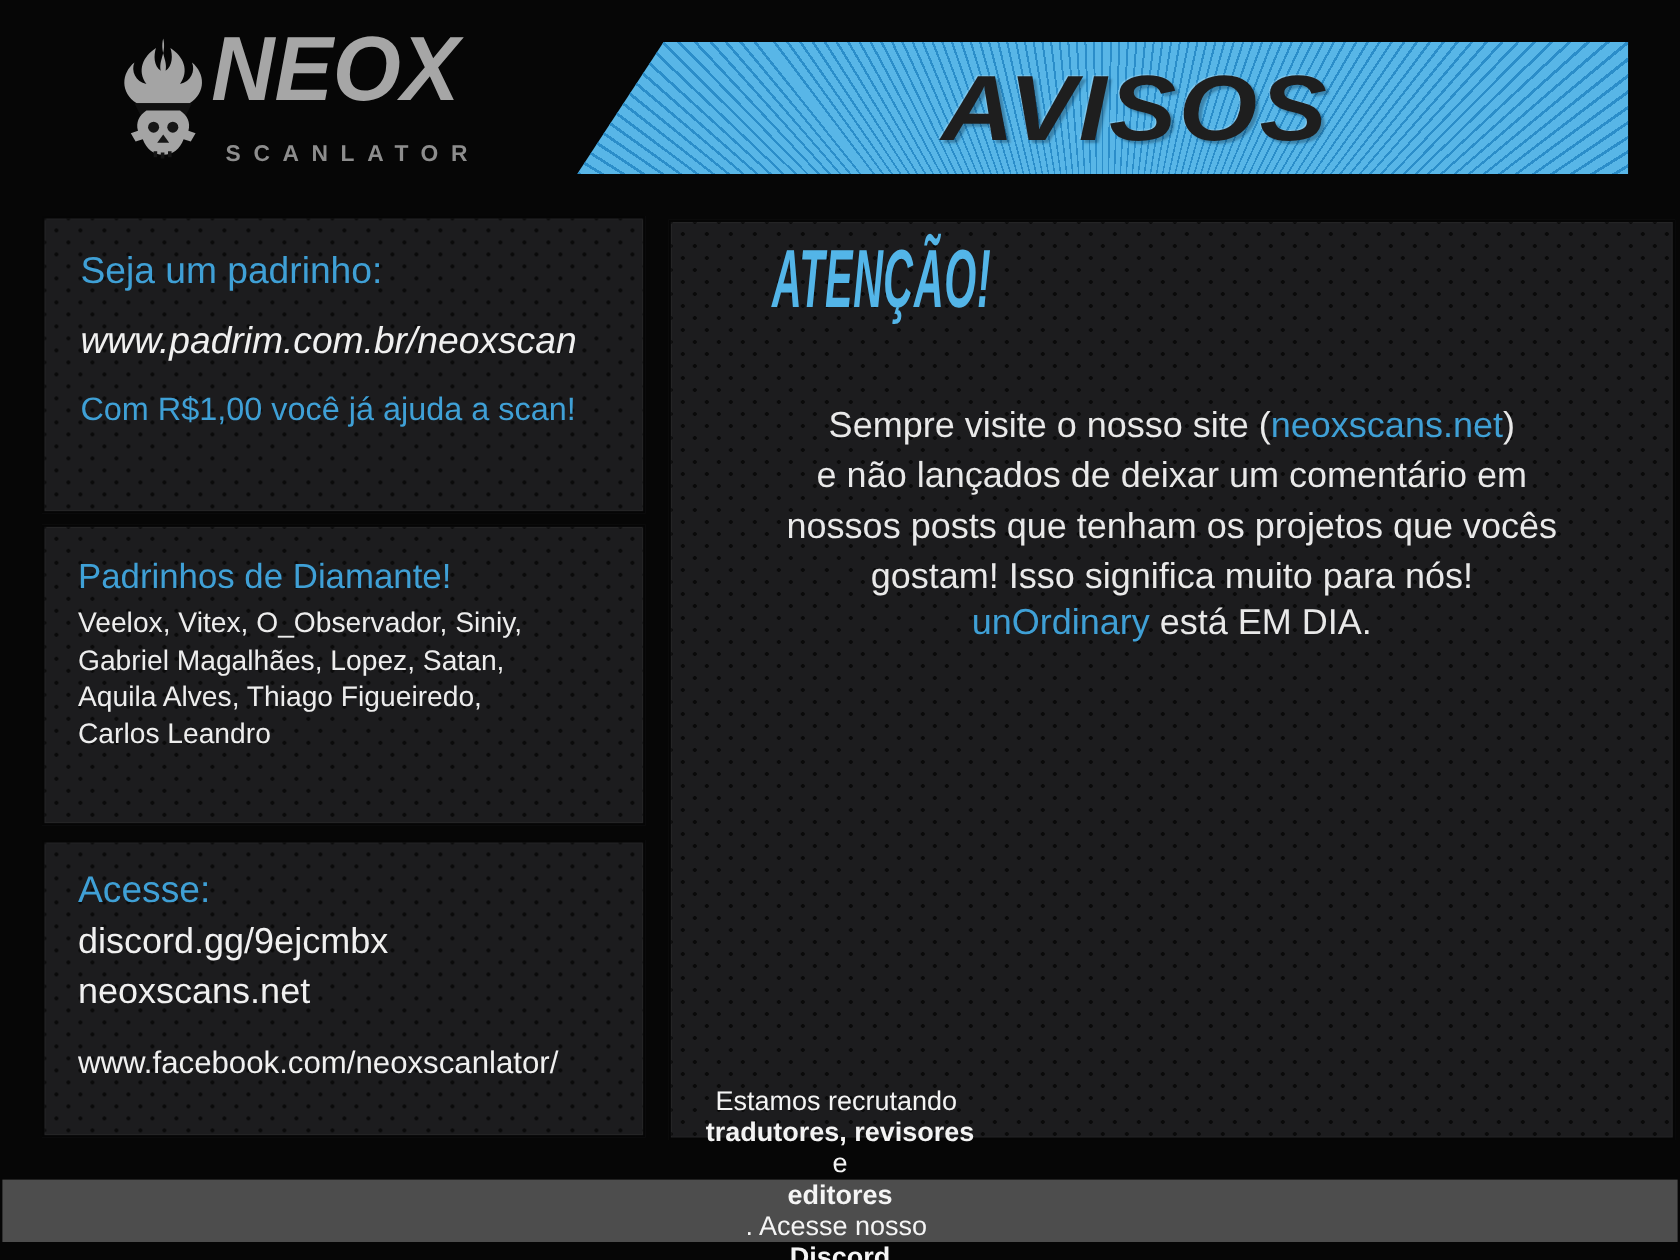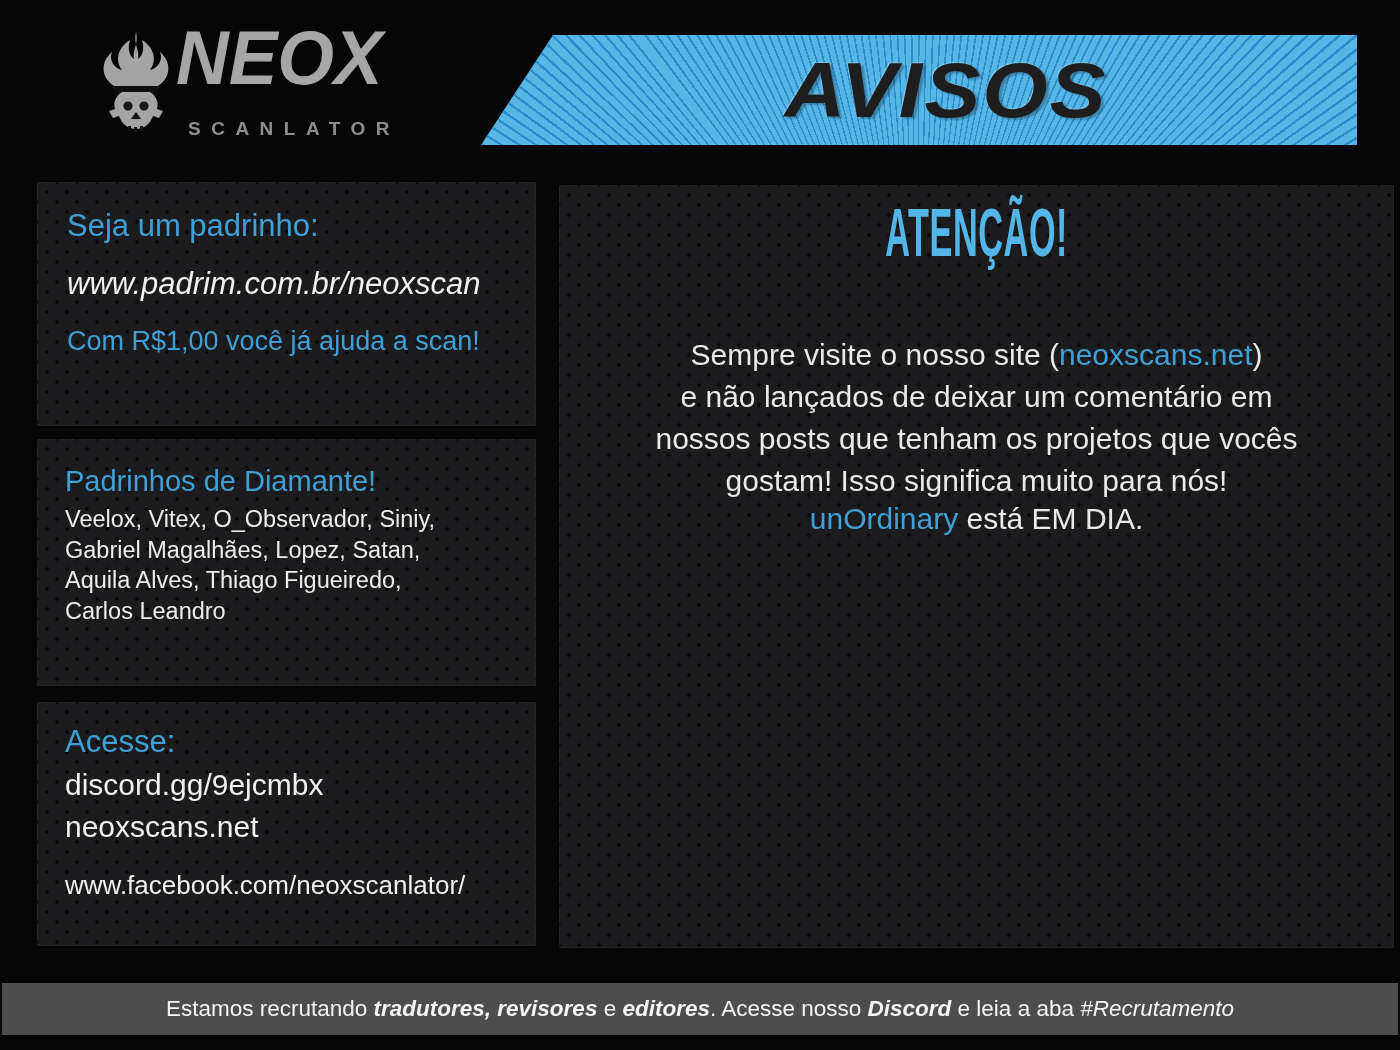--- a/index.html
+++ b/index.html
@@ -66,41 +66,41 @@
   .name-line { color:#ededed; font-size:23.5px; line-height:30.5px; }
   #diamond-names { margin-top:6px; }
 
   #access-heading { font-size:31px; }
   .access-link { color:#f0f0f0; font-size:30px; margin-top:8px; }
   .access-link.small { font-size:26px; margin-top:26px; }
 
   
   #box-notice { left:557px; top:183px; width:839px; height:767px; padding-top:14px;
                 text-align:center; }
-  #notice-heading-wrap { height:66px; display:flex; align-items:center; justify-content:center; }
+  #notice-heading-wrap { height:66px; display:flex; align-items:center; justify-content:flex-start;font-style:italic; }
   #notice-heading {
     display:inline-block;
     font-size:66px; font-weight:700; color:#53b5e8;
     transform:scale(.52, 1.04); transform-origin:center;
     letter-spacing:1px; white-space:nowrap;
   }
   .para { color:#e9e9e9; font-size:30px; line-height:42px; font-weight:400; }
   #notice-p1 { margin-top:14px; }
   #notice-p2 { margin-top:69px; }
   .inline-link { color:#3fa0d6; }
   #notice-status { color:#e9e9e9; font-size:30px; }
 
   
   #footer-bar {
     left:2px; top:983px; width:1396px; height:52px;
     background:#4d4d4d;
     display:flex; align-items:center; justify-content:center;
-    color:#f4f4f4; font-size:22.5px; white-space:pre;
+    color:#f4f4f4; font-size:22.5px; white-space:pre;flex-direction:column;
   }
-  #footer-bar .b { font-weight:700;font-style:italic; }
+  #footer-bar .b { font-weight:700; }
   #footer-bar .i { font-style:italic; }
 </style>
 </head>
 <body>
 
 <div id="logo" class="abs">
   <div id="logo-icon">
     <svg width="88" height="118" viewBox="0 0 88 118" aria-hidden="true">
 
       <path fill="#a4a4a4" d="M44 2

